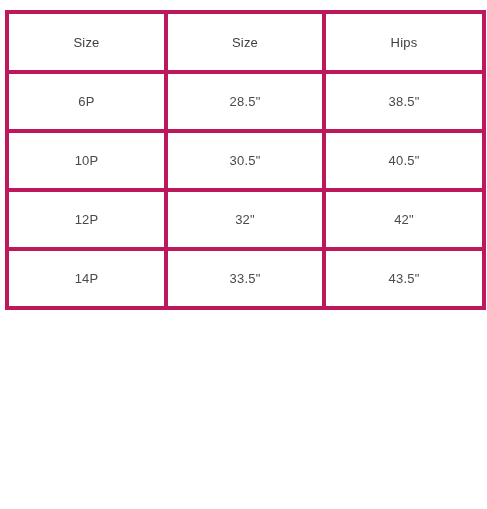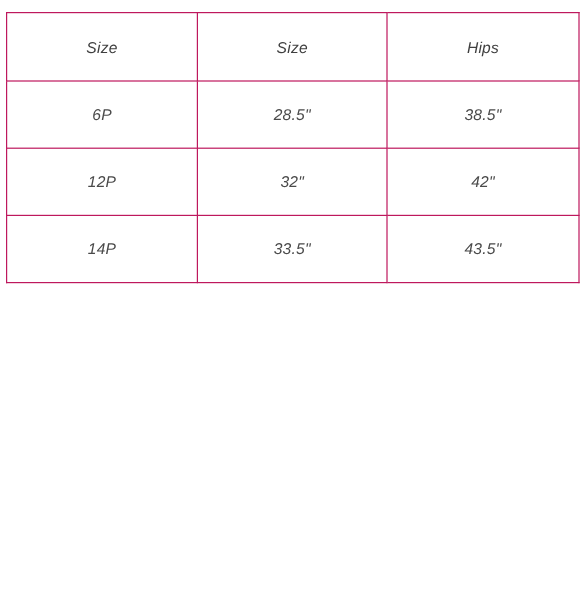--- a/index.html
+++ b/index.html
@@ -28,31 +28,30 @@
     table-layout: fixed;
     width: 477px;
   }
 
   table.size-chart col.col-size  { width: 159px; }
   table.size-chart col.col-waist { width: 158px; }
   table.size-chart col.col-hips  { width: 160px; }
 
   table.size-chart th,
   table.size-chart td {
-    border: 1px solid #be185d;
+    border: 4px solid #be185d;
     height: 55px;
     padding: 0 4px;
     text-align: center;
     vertical-align: middle;
     font-weight: normal;
     font-size: 13px;
     color: #4a4a4a;
     letter-spacing: 0.2px;
     background: #ffffff;
-    font-style: italic;
   }
 
   table.size-chart thead th {
     height: 56px;
     color: #3f3f3f;
   }
 </style>
 </head>
 <body>
 
@@ -70,20 +69,25 @@
         <th>Hips</th>
       </tr>
     </thead>
     <tbody>
       <tr>
         <td>6P</td>
         <td>28.5"</td>
         <td>38.5"</td>
       </tr>
       <tr>
+        <td>10P</td>
+        <td>30.5"</td>
+        <td>40.5"</td>
+      </tr>
+      <tr>
         <td>12P</td>
         <td>32"</td>
         <td>42"</td>
       </tr>
       <tr>
         <td>14P</td>
         <td>33.5"</td>
         <td>43.5"</td>
       </tr>
 

